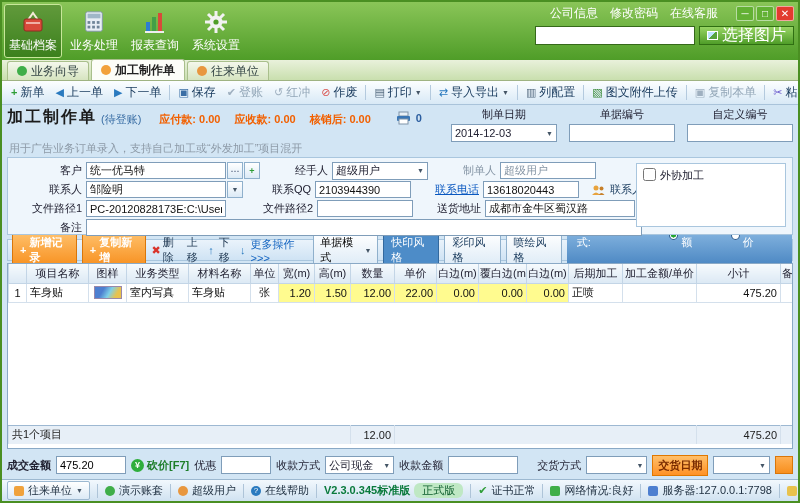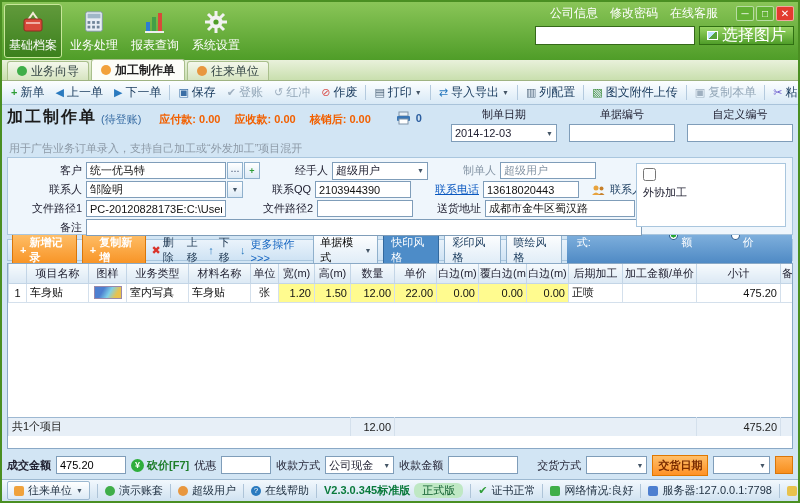--- a/index.html
+++ b/index.html
@@ -53,21 +53,21 @@
   
   .form-panel{position:relative;margin-top:2px;background:#eff6fc;border:1px solid #a9c6de;padding:4px 16px;height:78px;font-size:11px;color:#223;flex:none;}
   .frow{display:flex;align-items:center;height:17px;margin-bottom:2px;}
   .flabel{width:58px;text-align:right;margin-right:4px;flex:none;}
   .flabel.link{color:#0a58c0;text-decoration:underline;cursor:pointer;}
   .finput{height:17px;border:1px solid #7f9db9;background:#fff;font-size:11px;padding:0 3px;font-family:inherit;color:#111;}
   .w140{width:140px;} .w96{width:96px;} .w150{width:150px;} .w556{width:556px;} .w70{width:70px;} .w50{width:50px;}
   .mini-btn{width:16px;height:17px;border:1px solid #8fb0cc;background:linear-gradient(#fff,#dceaf6);font-size:9px;display:flex;align-items:center;justify-content:center;margin-left:1px;cursor:pointer;color:#346;}
   .gap{width:10px;flex:none;}
   .contact-manage{display:flex;align-items:center;gap:4px;margin-left:12px;color:#17395c;cursor:pointer;}
-  .outsource{position:absolute;right:6px;top:5px;width:150px;height:64px;background:#fff;border:1px solid #a9c6de;padding:4px 6px;display:flex;align-items:flex-start;gap:4px;flex-direction:column;}
+  .outsource{position:absolute;right:6px;top:5px;width:150px;height:64px;background:#fff;border:1px solid #a9c6de;padding:4px 6px;display:flex;align-items:flex-start;gap:4px;}
 
   
   .grid-toolbar{margin-top:4px;height:22px;display:flex;align-items:center;gap:5px;font-size:11px;background:linear-gradient(#eaf3fb,#cfe3f4);border:1px solid #a9c6de;padding:0 0 0 4px;flex:none;}
   .obtn{background:linear-gradient(#ffc06a,#f78f1e);border:1px solid #d9760a;color:#fff;font-weight:bold;padding:2px 7px;border-radius:2px;display:flex;align-items:center;gap:3px;cursor:pointer;}
   .gbtn{display:flex;align-items:center;gap:2px;color:#223b55;cursor:pointer;}
   .link-more{color:#1464c0;cursor:pointer;}
   .mode-btn{border:1px solid #8fb0cc;background:linear-gradient(#fff,#dceaf6);padding:2px 6px;display:flex;align-items:center;gap:5px;cursor:pointer;}
   .style-btn{border:1px solid #8fb0cc;background:linear-gradient(#fff,#dceaf6);padding:2px 7px;color:#17395c;cursor:pointer;}
   .style-btn.active{background:#4d8cc8;color:#fff;border-color:#33699e;}
   .pricing{margin-left:auto;display:flex;align-items:flex-end;gap:10px;background:linear-gradient(#7fb0dd,#4a86c2);color:#fff;padding:16px 10px;height:100%;}
@@ -76,21 +76,21 @@
   .radio.sel{background:radial-gradient(circle,#23a531 45%,#fff 52%);}
 
   
   .table-wrap{position:relative;margin-top:2px;background:#fff;border:1px solid #8aa9c6;height:186px;overflow:hidden;flex:none;}
   table{border-collapse:collapse;table-layout:fixed;width:784px;font-size:11px;}
   th{background:linear-gradient(#f6fafd,#dce9f4);border:1px solid #c3d5e6;border-top:none;height:19px;font-weight:normal;color:#223;overflow:hidden;white-space:nowrap;padding:0 1px;}
   td{border:1px solid #d4e0ec;height:19px;padding:0 3px;overflow:hidden;white-space:nowrap;color:#111;}
   td.yellow{background:#fffb8f;text-align:right;}
   td.c{text-align:center;} td.num{text-align:right;}
   .thumb{width:28px;height:13px;margin:0 auto;background:linear-gradient(120deg,#4d7fd0 30%,#7fd0e8 55%,#e8c24d 80%);border:1px solid #98a;}
-  .tfooter{position:absolute;bottom:12px;left:0;}
+  .tfooter{position:absolute;bottom:4px;left:0;}
   .tfooter td{background:#e7eff7;border-top:1px solid #9db8d2;border-bottom:none;color:#222;}
   .tfooter .fl{text-align:left;}
 
   
   .payment-row{margin-top:5px;height:22px;display:flex;align-items:center;gap:5px;font-size:11px;color:#223;flex:none;}
   .plabel{white-space:nowrap;} .plabel.b{font-weight:bold;}
   .pinput{height:18px;border:1px solid #7f9db9;background:#fff;font-size:11px;padding:0 3px;font-family:inherit;}
   .pselect{height:18px;border:1px solid #7f9db9;background:#fff;display:flex;align-items:center;justify-content:space-between;padding:0 3px;cursor:pointer;}
   .w86{width:86px;} .w76{width:76px;}
   .bargain{display:flex;align-items:center;gap:3px;color:#1e7e2a;font-weight:bold;cursor:pointer;white-space:nowrap;}

